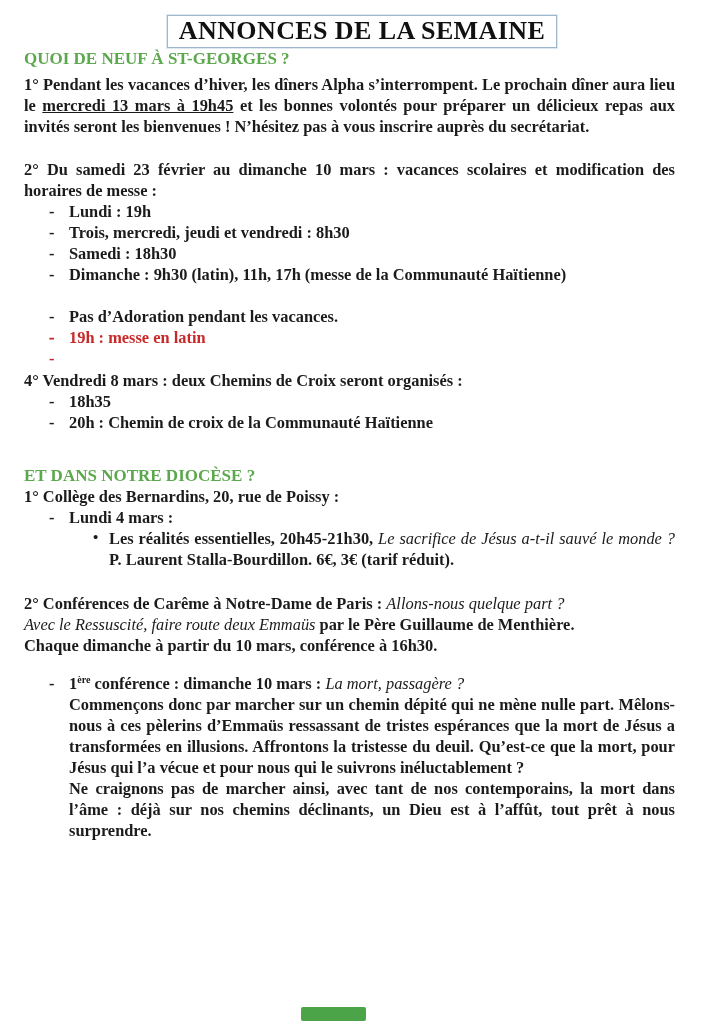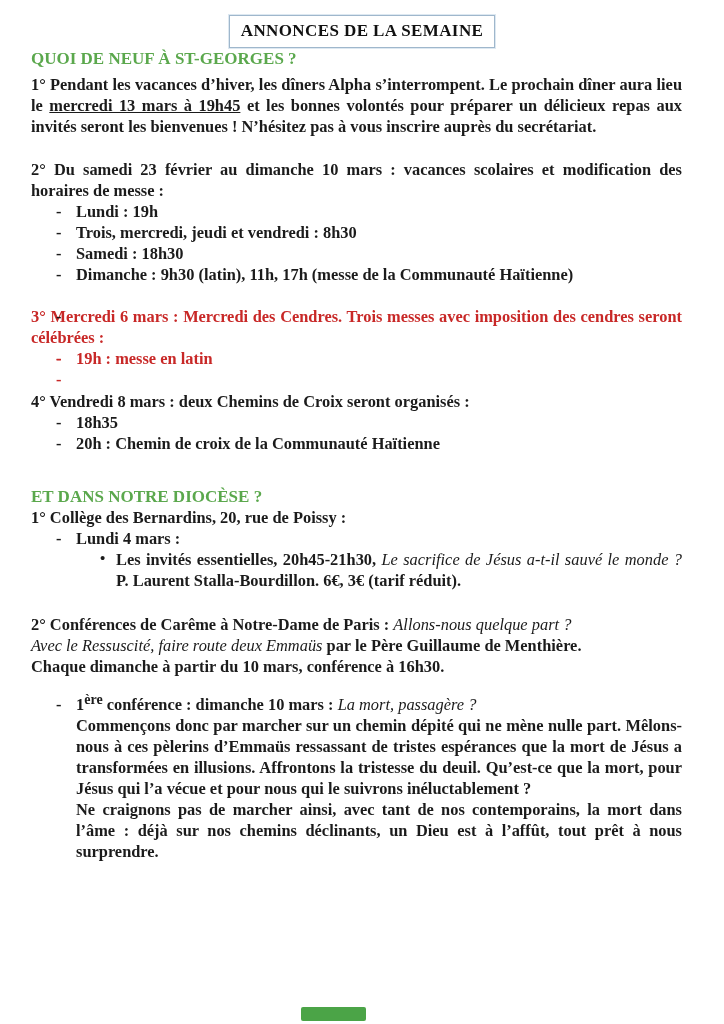--- a/index.html
+++ b/index.html
@@ -4,43 +4,43 @@
 <style>
   html,body{margin:0;padding:0;background:#ffffff;}
   .page{
     position:relative;width:724px;height:1024px;background:#ffffff;overflow:hidden;
     font-family:"Liberation Serif","DejaVu Serif",serif;
     color:#1b1b1b;font-weight:bold;font-size:16.4px;line-height:21px;
   }
   .title-wrap{text-align:center;margin:15px 0 14px;}
   .title-box{
     display:inline-block;border:1px solid #9fb7cc;box-shadow:0 0 0 1px #dde8f1;
-    padding:2px 11px 4px;font-size:17px;line-height:25px;letter-spacing:.4px;color:#111;
+    padding:2px 11px 4px;font-size:26px;line-height:25px;letter-spacing:.4px;color:#111;
   }
-  .content{position:absolute;left:31px;top:48px;width:651px;}
+  .content{position:absolute;left:24px;top:48px;width:651px;}
   .hgreen{color:#5BA84D;font-size:17px;margin:0;}
   .h1g{margin:0 0 5px;}
   .h2g{margin:32px 0 0;}
   p{margin:0;}
   .just{text-align:justify;}
   .p-alpha{margin:0 0 22px;}
   .note-li{margin-top:21px;}
   .p-intro3{margin-top:21px;}
   .p-intro4{margin-top:22px;}
   .p-careme{margin-top:23px;}
   .conf-li{margin-top:17px;}
   .red{color:#C82827;}
   .it{font-style:italic;font-weight:normal;}
   .u{text-decoration:underline;}
   .li{position:relative;padding-left:45px;}
   .li>.marker{position:absolute;left:25px;top:0;}
   .li2{position:relative;padding-left:85px;}
   .li2>.marker{position:absolute;left:69px;top:-1px;font-size:15px;}
   .indent{margin-left:45px;}
-  sup{font-size:14px;line-height:0;vertical-align:super;}
+  sup{font-size:10px;line-height:0;vertical-align:super;}
   .footer-bar{position:absolute;left:301px;top:1007px;width:65px;height:14px;background:#4BA447;border-radius:2px;}
 </style>
 </head>
 <body>
 
 <div class="page">
 
   <div class="title-wrap">
     <div class="title-box"><span>ANNONCES DE LA SEMAINE</span></div>
   </div>
@@ -51,40 +51,39 @@
 
     <p class="just p-alpha"><span>1° Pendant les vacances d’hiver, les dîners Alpha s’interrompent. Le prochain dîner aura lieu le </span><span class="u">mercredi 13 mars à 19h45</span><span> et les bonnes volontés pour préparer un délicieux repas aux invités seront les bienvenues ! N’hésitez pas à vous inscrire auprès du secrétariat.</span></p>
 
     <p class="just">2° Du samedi 23 février au dimanche 10 mars : vacances scolaires et modification des horaires de messe :</p>
 
     <div class="li"><span class="marker">-</span><span>Lundi : 19h</span></div>
     <div class="li"><span class="marker">-</span><span>Trois, mercredi, jeudi et vendredi : 8h30</span></div>
     <div class="li"><span class="marker">-</span><span>Samedi : 18h30</span></div>
     <div class="li"><span class="marker">-</span><span>Dimanche : 9h30 (latin), 11h, 17h (messe de la Communauté Haïtienne)</span></div>
 
-    <div class="li note-li"><span class="marker">-</span></div>
+    <div class="li note-li"><span class="marker">-</span><span>Pas d’Adoration pendant les vacances.</span></div>
 
-    <p class="just red p-intro3">3° Mercredi 6 mars : Mercredi des Cendres. Trois messes avec imposition des cendres seront célébrées :</p>
 
     <div class="li red"><span class="marker">-</span></div>
     <div class="li red"><span class="marker">-</span><span>19h : messe en latin</span></div>
     <div class="li red"><span class="marker">-</span></div>
 
     <p class="p-intro4">4° Vendredi 8 mars : deux Chemins de Croix seront organisés :</p>
 
     <div class="li"><span class="marker">-</span><span>18h35</span></div>
     <div class="li"><span class="marker">-</span><span>20h : Chemin de croix de la Communauté Haïtienne</span></div>
 
     <h2 class="hgreen h2g">ET DANS NOTRE DIOCÈSE ?</h2>
 
     <p>1° Collège des Bernardins, 20, rue de Poissy :</p>
 
     <div class="li"><span class="marker">-</span><span>Lundi 4 mars :</span></div>
 
-    <div class="li2 just"><span class="marker">•</span><span>Les invités essentielles, 20h45-21h30, </span><span class="it">Le sacrifice de Jésus a-t-il sauvé le monde ? </span><span>P. Laurent Stalla-Bourdillon. 6€, 3€ (tarif réduit).</span></div>
+    <div class="li2 just"><span class="marker">•</span><span>Les réalités essentielles, 20h45-21h30, </span><span class="it">Le sacrifice de Jésus a-t-il sauvé le monde ? </span><span>P. Laurent Stalla-Bourdillon. 6€, 3€ (tarif réduit).</span></div>
 
     <p class="p-careme"><span>2° Conférences de Carême à Notre-Dame de Paris : </span><span class="it">Allons-nous quelque part ?</span><br><span class="it">Avec le Ressuscité, faire route deux Emmaüs </span><span>par le Père Guillaume de Menthière.</span><br><span>Chaque dimanche à partir du 10 mars, conférence à 16h30.</span></p>
 
     <div class="li conf-li"><span class="marker">-</span><span>1</span><sup>ère</sup><span> conférence : dimanche 10 mars : </span><span class="it">La mort, passagère ?</span></div>
 
     <p class="just indent">Commençons donc par marcher sur un chemin dépité qui ne mène nulle part. Mêlons-nous à ces pèlerins d’Emmaüs ressassant de tristes espérances que la mort de Jésus a transformées en illusions. Affrontons la tristesse du deuil. Qu’est-ce que la mort, pour Jésus qui l’a vécue et pour nous qui le suivrons inéluctablement ?</p>
     <p class="just indent">Ne craignons pas de marcher ainsi, avec tant de nos contemporains, la mort dans l’âme : déjà sur nos chemins déclinants, un Dieu est à l’affût, tout prêt à nous surprendre.</p>
 
   </div>
 

